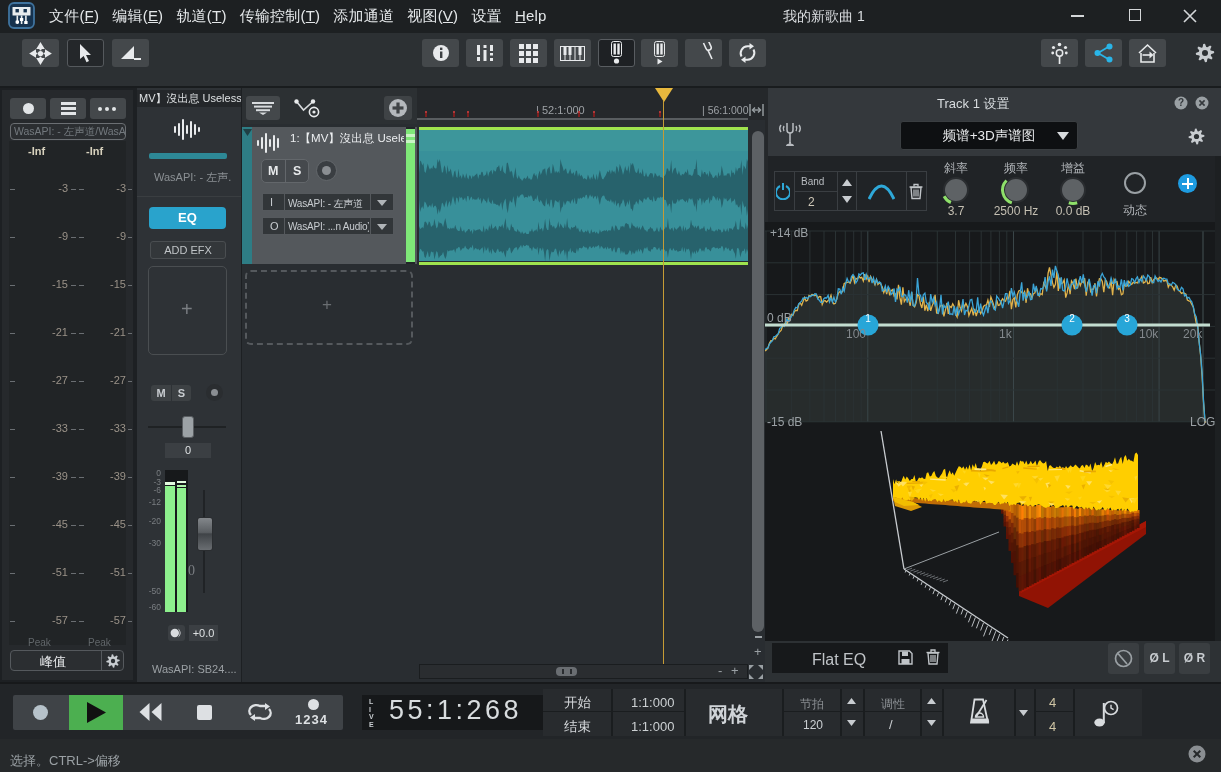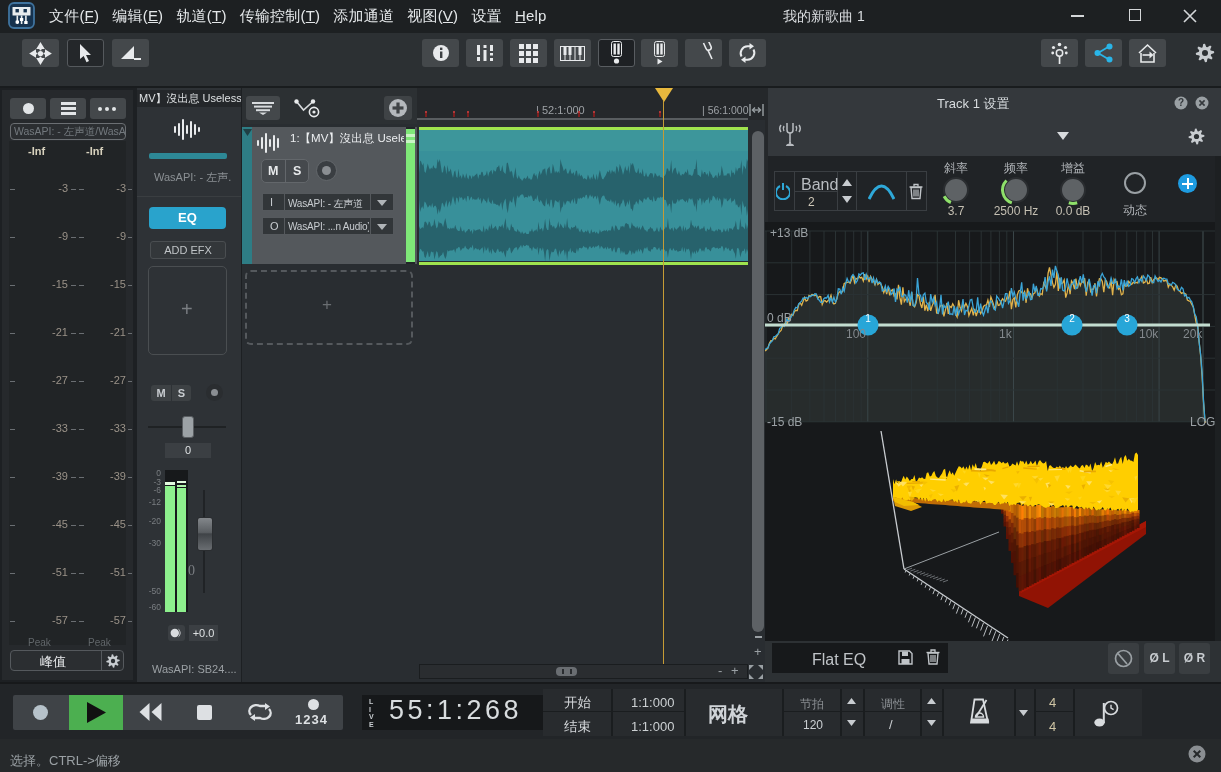--- a/index.html
+++ b/index.html
@@ -455,20 +455,21 @@
   <path d="M12 2 L12 9 Q12 12 15 12 Q18 12 18 9 L18 2"></path>
   <line x1="15" y1="12" x2="15" y2="22"></line>
   <path d="M9 5 Q7.5 7.5 9 10"></path>
         <path d="M6 4 Q3.5 7.5 6 11"></path>
   <path d="M21 5 Q22.5 7.5 21 10"></path>
         <path d="M24 4 Q26.5 7.5 24 11"></path>
  </g>
  <path d="M11 25 a4 2.5 0 0 1 8 0 Z" fill="#b8bcc0"></path>
  <rect x="14.2" y="21" width="1.6" height="3" fill="#b8bcc0"></rect>
 </svg>
+<div class="abs" style="left:900px;top:121px;width:178px;height:29px;background:#0e1012;border:1px solid #3a3e41;border-radius:3px;color:#e8eaec;font-size:13.5px;text-align:center;line-height:27px;">频谱+3D声谱图</div>
 <svg class="ico" style="left:1057px;top:132px;" width="12" height="8" viewBox="0 0 12 8">
       <path d="M0 0 L12 0 L6 8 Z" fill="#d8dbde"></path>
     </svg>
 <svg class="ico" style="left:1187px;top:127px;" width="19" height="19" viewBox="0 0 22 22">
       <polygon points="20.0,9.2 20.2,11.0 17.1,12.2 16.7,13.4 18.6,16.1 17.5,17.5 14.4,16.2 13.4,16.7 12.8,20.0 11.0,20.2 9.8,17.1 8.6,16.7 5.9,18.6 4.5,17.5 5.8,14.4 5.3,13.4 2.0,12.8 1.8,11.0 4.9,9.8 5.3,8.6 3.4,5.9 4.5,4.5 7.6,5.8 8.6,5.3 9.2,2.0 11.0,1.8 12.2,4.9 13.4,5.3 16.1,3.4 17.5,4.5 16.2,7.6 16.7,8.6" fill="#c8ccd0"></polygon>
       <circle cx="11" cy="11" r="3.0" fill="#2c3033"></circle>
     </svg>
 
 <div class="abs" style="left:768px;top:156px;width:453px;height:66px;background:#202326;"></div>
 <div class="abs" style="left:774px;top:171px;width:1px;height:40px;background:#3a3e42;"></div>
@@ -477,21 +478,21 @@
 <div class="abs" style="left:856px;top:171px;width:1px;height:40px;background:#3a3e42;"></div>
 <div class="abs" style="left:906px;top:171px;width:1px;height:40px;background:#3a3e42;"></div>
 <div class="abs" style="left:926px;top:171px;width:1px;height:40px;background:#3a3e42;"></div>
 <div class="abs" style="left:794px;top:191px;width:43px;height:1px;background:#3a3e42;"></div>
 <div class="abs" style="left:774px;top:171px;width:153px;height:1px;background:#3a3e42;"></div>
 <div class="abs" style="left:774px;top:210px;width:153px;height:1px;background:#3a3e42;"></div>
 <svg class="ico" style="left:776px;top:183px;" width="14" height="17" viewBox="0 0 14 17">
       <path d="M4 3 A7 7 0 1 0 10 3" fill="none" stroke="#2ea8d8" stroke-width="2"></path>
       <line x1="7" y1="0" x2="7" y2="7" stroke="#2ea8d8" stroke-width="2"></line>
     </svg>
-<div class="txt" style="left:801px;top:176px;font-size:16px;color:#b8bcc0;">Band</div>
+<div class="txt" style="left:801px;top:176px;font-size:10px;color:#b8bcc0;">Band</div>
 <div class="txt" style="left:808px;top:195px;font-size:12px;color:#cfc8b8;">2</div>
 <svg class="ico" style="left:842px;top:179px;" width="10" height="7" viewBox="0 0 10 7">
       <path d="M0 7 L10 7 L5 0 Z" fill="#c8ccd0"></path>
     </svg>
 <svg class="ico" style="left:842px;top:196px;" width="10" height="7" viewBox="0 0 10 7">
       <path d="M0 0 L10 0 L5 7 Z" fill="#c8ccd0"></path>
     </svg>
 <svg class="ico" style="left:868px;top:183px;" width="27" height="17" viewBox="0 0 27 17">
       <path d="M1 16 Q13.5 -10 26 16" fill="none" stroke="#2ea8d8" stroke-width="3"></path>
     </svg>
@@ -569,21 +570,21 @@
 <path d="M0.0 128.9 L1.5 127.8 L2.9 125.9 L4.4 121.3 L5.9 118.7 L7.3 118.6 L8.8 116.1 L10.3 116.9 L11.7 114.3 L13.2 111.9 L14.7 109.7 L16.1 108.4 L17.6 103.9 L19.1 103.5 L20.5 100.2 L22.0 102.1 L23.5 96.0 L24.9 97.9 L26.4 92.3 L27.9 93.5 L29.3 89.8 L30.8 88.3 L32.3 88.6 L33.7 82.6 L35.2 80.9 L36.7 83.3 L38.1 79.4 L39.6 75.5 L41.1 79.0 L42.5 78.2 L44.0 73.5 L45.5 74.4 L46.9 72.4 L48.4 72.7 L49.9 73.7 L51.3 72.5 L52.8 76.4 L54.3 74.5 L55.7 74.7 L57.2 82.5 L58.7 78.8 L60.1 78.7 L61.6 80.1 L63.1 78.5 L64.5 77.2 L66.0 73.3 L67.5 79.9 L68.9 81.9 L70.4 81.3 L71.9 76.3 L73.3 71.3 L74.8 69.6 L76.3 71.0 L77.7 68.9 L79.2 61.5 L80.7 60.8 L82.1 60.3 L83.6 59.9 L85.1 61.1 L86.5 57.8 L88.0 52.9 L89.5 60.6 L90.9 56.5 L92.4 57.2 L93.9 54.0 L95.3 55.9 L96.8 55.3 L98.3 59.0 L99.7 52.1 L101.2 57.1 L102.7 54.2 L104.1 60.2 L105.6 54.4 L107.1 57.5 L108.5 59.0 L110.0 62.7 L111.5 57.6 L112.9 62.5 L114.4 60.8 L115.9 62.3 L117.3 65.0 L118.8 70.6 L120.3 66.6 L121.7 72.2 L123.2 65.0 L124.7 73.4 L126.1 68.6 L127.6 67.6 L129.1 74.0 L130.5 72.1 L132.0 77.4 L133.5 62.9 L134.9 75.4 L136.4 82.6 L137.9 65.4 L139.3 79.5 L140.8 77.2 L142.3 75.6 L143.7 77.7 L145.2 83.8 L146.7 70.1 L148.1 83.3 L149.6 84.9 L151.1 80.8 L152.5 72.6 L154.0 73.8 L155.5 82.1 L156.9 86.0 L158.4 74.9 L159.9 88.6 L161.3 82.6 L162.8 89.2 L164.3 79.8 L165.7 88.9 L167.2 83.6 L168.7 80.2 L170.1 72.8 L171.6 90.9 L173.1 91.4 L174.5 85.4 L176.0 83.2 L177.5 83.3 L178.9 94.4 L180.4 87.9 L181.9 81.0 L183.3 91.9 L184.8 84.3 L186.3 85.5 L187.7 81.8 L189.2 84.5 L190.7 92.2 L192.1 94.9 L193.6 78.2 L195.1 85.3 L196.5 88.9 L198.0 80.8 L199.5 84.9 L200.9 81.3 L202.4 84.4 L203.9 93.6 L205.3 90.0 L206.8 86.2 L208.3 93.4 L209.7 86.9 L211.2 94.0 L212.7 89.1 L214.1 86.9 L215.6 91.6 L217.1 88.9 L218.5 84.4 L220.0 83.1 L221.5 83.0 L222.9 78.2 L224.4 84.8 L225.9 75.0 L227.3 78.6 L228.8 83.4 L230.3 87.7 L231.7 77.8 L233.2 83.5 L234.7 83.0 L236.1 79.4 L237.6 76.7 L239.1 78.8 L240.5 79.2 L242.0 75.1 L243.5 76.6 L244.9 68.9 L246.4 87.2 L247.9 77.3 L249.3 75.8 L250.8 85.3 L252.3 72.9 L253.7 68.9 L255.2 68.2 L256.7 70.3 L258.1 72.1 L259.6 69.5 L261.1 80.8 L262.5 66.2 L264.0 73.0 L265.5 71.9 L266.9 75.8 L268.4 71.8 L269.9 70.8 L271.3 65.7 L272.8 70.8 L274.3 74.0 L275.7 71.6 L277.2 72.7 L278.7 61.2 L280.1 63.9 L281.6 67.5 L283.1 51.1 L284.5 45.5 L286.0 52.9 L287.5 60.7 L288.9 65.4 L290.4 62.3 L291.9 49.4 L293.3 68.9 L294.8 55.9 L296.3 61.7 L297.7 61.1 L299.2 57.9 L300.7 75.6 L302.1 70.9 L303.6 61.8 L305.1 72.1 L306.5 59.0 L308.0 61.3 L309.5 67.2 L310.9 56.5 L312.4 66.5 L313.9 59.8 L315.3 63.5 L316.8 59.2 L318.3 60.6 L319.7 56.3 L321.2 73.7 L322.7 60.6 L324.1 58.5 L325.6 69.4 L327.1 67.1 L328.5 67.1 L330.0 61.2 L331.5 74.4 L332.9 63.9 L334.4 56.7 L335.9 56.8 L337.3 59.4 L338.8 70.2 L340.3 57.7 L341.7 59.5 L343.2 65.0 L344.7 66.0 L346.1 58.0 L347.6 73.3 L349.1 57.5 L350.5 60.2 L352.0 59.7 L353.5 67.3 L354.9 65.9 L356.4 72.8 L357.9 71.9 L359.3 62.1 L360.8 64.0 L362.3 63.9 L363.7 59.3 L365.2 61.2 L366.7 62.4 L368.1 60.3 L369.6 61.2 L371.1 60.5 L372.5 61.0 L374.0 57.8 L375.5 57.0 L376.9 54.4 L378.4 61.1 L379.9 60.3 L381.3 57.1 L382.8 61.7 L384.3 61.2 L385.7 55.2 L387.2 60.7 L388.7 57.4 L390.1 56.5 L391.6 56.1 L393.1 57.7 L394.5 55.4 L396.0 55.9 L397.5 57.0 L398.9 59.1 L400.4 58.5 L401.9 58.8 L403.3 65.0 L404.8 62.0 L406.3 63.4 L407.7 64.9 L409.2 68.1 L410.7 63.1 L412.1 64.2 L413.6 68.6 L415.1 69.5 L416.5 71.4 L418.0 70.7 L419.5 71.4 L420.9 72.1 L422.4 78.1 L423.9 78.9 L425.3 79.4 L426.8 82.5 L428.3 84.8 L429.7 92.6 L431.2 100.9 L432.7 102.3 L434.1 119.5 L435.6 133.4 L437.1 154.2 L438.5 179.9 L440.0 200.0 L441.0 200.0" fill="none" stroke="#e2b44c" stroke-width="1.3"></path>
 <path d="M0.0 127.8 L1.5 126.3 L2.9 126.2 L4.4 122.0 L5.9 120.2 L7.3 118.7 L8.8 114.7 L10.3 114.4 L11.7 113.0 L13.2 111.9 L14.7 106.4 L16.1 105.6 L17.6 102.6 L19.1 104.3 L20.5 101.9 L22.0 96.7 L23.5 99.6 L24.9 97.6 L26.4 94.2 L27.9 92.1 L29.3 87.9 L30.8 85.4 L32.3 86.0 L33.7 81.8 L35.2 80.6 L36.7 79.0 L38.1 76.0 L39.6 76.3 L41.1 75.3 L42.5 76.7 L44.0 74.5 L45.5 74.5 L46.9 73.2 L48.4 73.5 L49.9 71.8 L51.3 72.1 L52.8 76.9 L54.3 78.2 L55.7 80.4 L57.2 80.4 L58.7 77.0 L60.1 75.8 L61.6 76.0 L63.1 73.4 L64.5 80.0 L66.0 76.0 L67.5 80.1 L68.9 75.1 L70.4 80.1 L71.9 77.1 L73.3 66.8 L74.8 67.0 L76.3 72.2 L77.7 65.9 L79.2 69.2 L80.7 61.5 L82.1 56.4 L83.6 60.1 L85.1 59.8 L86.5 54.5 L88.0 52.5 L89.5 54.7 L90.9 60.8 L92.4 58.6 L93.9 52.0 L95.3 53.1 L96.8 51.4 L98.3 50.8 L99.7 58.0 L101.2 52.4 L102.7 57.0 L104.1 56.7 L105.6 54.9 L107.1 61.1 L108.5 55.9 L110.0 61.8 L111.5 57.3 L112.9 61.1 L114.4 59.8 L115.9 61.2 L117.3 69.0 L118.8 68.1 L120.3 63.9 L121.7 70.4 L123.2 64.5 L124.7 67.1 L126.1 72.5 L127.6 71.1 L129.1 66.5 L130.5 79.9 L132.0 67.1 L133.5 68.8 L134.9 64.6 L136.4 74.1 L137.9 74.8 L139.3 72.5 L140.8 73.4 L142.3 80.7 L143.7 68.2 L145.2 80.5 L146.7 69.6 L148.1 83.5 L149.6 84.0 L151.1 78.2 L152.5 56.0 L154.0 72.5 L155.5 73.3 L156.9 79.8 L158.4 72.7 L159.9 71.2 L161.3 80.5 L162.8 81.9 L164.3 87.8 L165.7 72.0 L167.2 80.2 L168.7 75.8 L170.1 83.4 L171.6 80.2 L173.1 91.9 L174.5 87.3 L176.0 72.8 L177.5 92.4 L178.9 83.2 L180.4 85.8 L181.9 83.5 L183.3 79.7 L184.8 92.2 L186.3 91.9 L187.7 92.5 L189.2 84.2 L190.7 93.7 L192.1 84.6 L193.6 92.2 L195.1 87.6 L196.5 86.4 L198.0 77.0 L199.5 93.0 L200.9 88.4 L202.4 88.9 L203.9 84.0 L205.3 77.9 L206.8 77.3 L208.3 85.9 L209.7 90.2 L211.2 89.0 L212.7 75.3 L214.1 91.0 L215.6 81.7 L217.1 89.8 L218.5 93.2 L220.0 88.3 L221.5 83.3 L222.9 91.2 L224.4 80.9 L225.9 78.9 L227.3 81.4 L228.8 86.9 L230.3 88.1 L231.7 74.0 L233.2 76.0 L234.7 78.5 L236.1 79.9 L237.6 86.1 L239.1 79.1 L240.5 71.6 L242.0 71.7 L243.5 81.3 L244.9 79.0 L246.4 66.2 L247.9 74.1 L249.3 70.1 L250.8 76.7 L252.3 79.9 L253.7 84.8 L255.2 70.5 L256.7 60.3 L258.1 78.6 L259.6 70.1 L261.1 76.8 L262.5 74.4 L264.0 69.4 L265.5 77.7 L266.9 77.2 L268.4 61.7 L269.9 69.7 L271.3 64.0 L272.8 73.1 L274.3 73.4 L275.7 66.6 L277.2 67.0 L278.7 64.5 L280.1 55.0 L281.6 69.4 L283.1 59.6 L284.5 54.3 L286.0 64.0 L287.5 47.6 L288.9 56.0 L290.4 43.9 L291.9 49.1 L293.3 52.8 L294.8 66.6 L296.3 55.2 L297.7 68.2 L299.2 69.0 L300.7 65.4 L302.1 56.3 L303.6 64.1 L305.1 67.2 L306.5 62.1 L308.0 61.9 L309.5 57.3 L310.9 66.7 L312.4 65.3 L313.9 59.6 L315.3 54.1 L316.8 61.0 L318.3 52.4 L319.7 63.1 L321.2 69.7 L322.7 64.4 L324.1 56.8 L325.6 64.0 L327.1 73.6 L328.5 64.0 L330.0 62.7 L331.5 71.4 L332.9 59.2 L334.4 64.6 L335.9 54.2 L337.3 51.5 L338.8 55.0 L340.3 56.5 L341.7 63.0 L343.2 65.7 L344.7 61.8 L346.1 56.0 L347.6 61.3 L349.1 61.3 L350.5 56.7 L352.0 66.6 L353.5 64.1 L354.9 65.3 L356.4 57.3 L357.9 68.4 L359.3 58.1 L360.8 64.7 L362.3 58.6 L363.7 64.4 L365.2 63.1 L366.7 56.7 L368.1 57.2 L369.6 60.8 L371.1 56.7 L372.5 55.0 L374.0 60.6 L375.5 57.0 L376.9 59.6 L378.4 54.0 L379.9 56.2 L381.3 58.5 L382.8 53.1 L384.3 54.6 L385.7 58.5 L387.2 60.3 L388.7 60.7 L390.1 53.9 L391.6 57.0 L393.1 59.5 L394.5 58.0 L396.0 60.0 L397.5 56.6 L398.9 56.2 L400.4 57.1 L401.9 57.1 L403.3 61.8 L404.8 62.0 L406.3 63.1 L407.7 60.3 L409.2 61.2 L410.7 62.5 L412.1 66.9 L413.6 68.4 L415.1 68.6 L416.5 65.4 L418.0 66.9 L419.5 73.9 L420.9 72.7 L422.4 76.2 L423.9 75.3 L425.3 77.9 L426.8 79.9 L428.3 84.9 L429.7 92.0 L431.2 94.6 L432.7 104.8 L434.1 119.8 L435.6 132.3 L437.1 150.9 L438.5 178.3 L440.0 199.4" fill="none" stroke="#3ba5d8" stroke-width="1.3"></path>
 <rect x="0" y="101.5" width="445" height="3" fill="#c3ddd0"></rect>
 <circle cx="103" cy="103" r="10.5" fill="#27a6d8"></circle>
 <text x="103" y="100" font-size="10" fill="#fff" text-anchor="middle" font-family="Liberation Sans">1</text>
 <circle cx="307" cy="103" r="10.5" fill="#27a6d8"></circle>
 <text x="307" y="100" font-size="10" fill="#fff" text-anchor="middle" font-family="Liberation Sans">2</text>
 <circle cx="362" cy="103" r="10.5" fill="#27a6d8"></circle>
 <text x="362" y="100" font-size="10" fill="#fff" text-anchor="middle" font-family="Liberation Sans">3</text>
     </svg>
-<div class="txt" style="left:770px;top:226px;font-size:12px;color:#9aa0a4;">+13 dB</div>
+<div class="txt" style="left:770px;top:226px;font-size:12px;color:#9aa0a4;">+14 dB</div>
 <div class="txt" style="left:767px;top:311px;font-size:12px;color:#9aa0a4;">0 dB</div>
 <div class="txt" style="left:767px;top:415px;font-size:12px;color:#9aa0a4;">-15 dB</div>
 <div class="txt" style="left:1190px;top:415px;font-size:12px;color:#9aa0a4;">LOG</div>
 <div class="txt" style="left:846px;top:327px;font-size:12px;color:#83898d;">100</div>
 <div class="txt" style="left:999px;top:327px;font-size:12px;color:#83898d;">1k</div>
 <div class="txt" style="left:1139px;top:327px;font-size:12px;color:#83898d;">10k</div>
 <div class="txt" style="left:1183px;top:327px;font-size:12px;color:#83898d;">20k</div>
 
 <div class="abs" style="left:765px;top:429px;width:450px;height:212px;background:#17191b;"></div>
 <svg class="ico" style="left:765px;top:429px;" width="450" height="212" viewBox="0 0 450 212">

